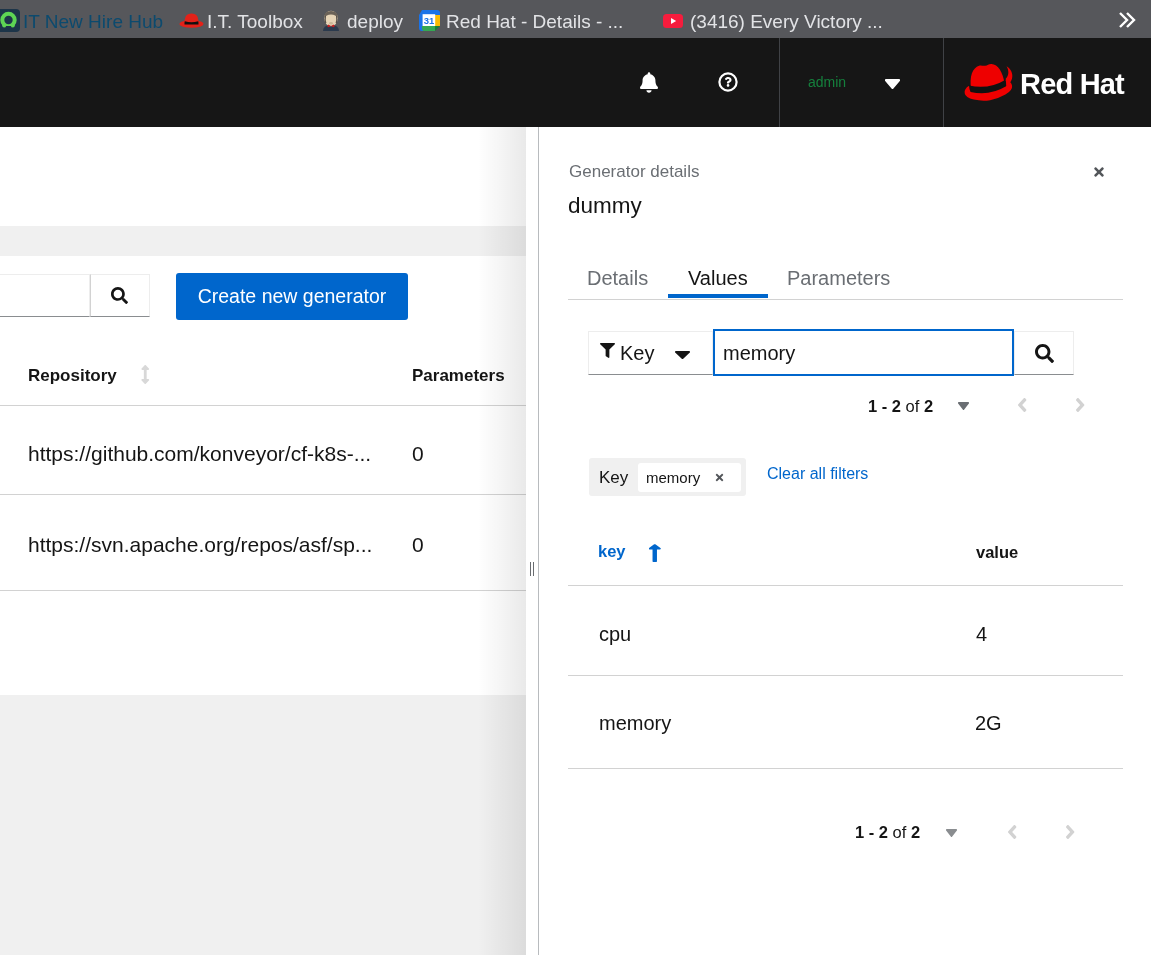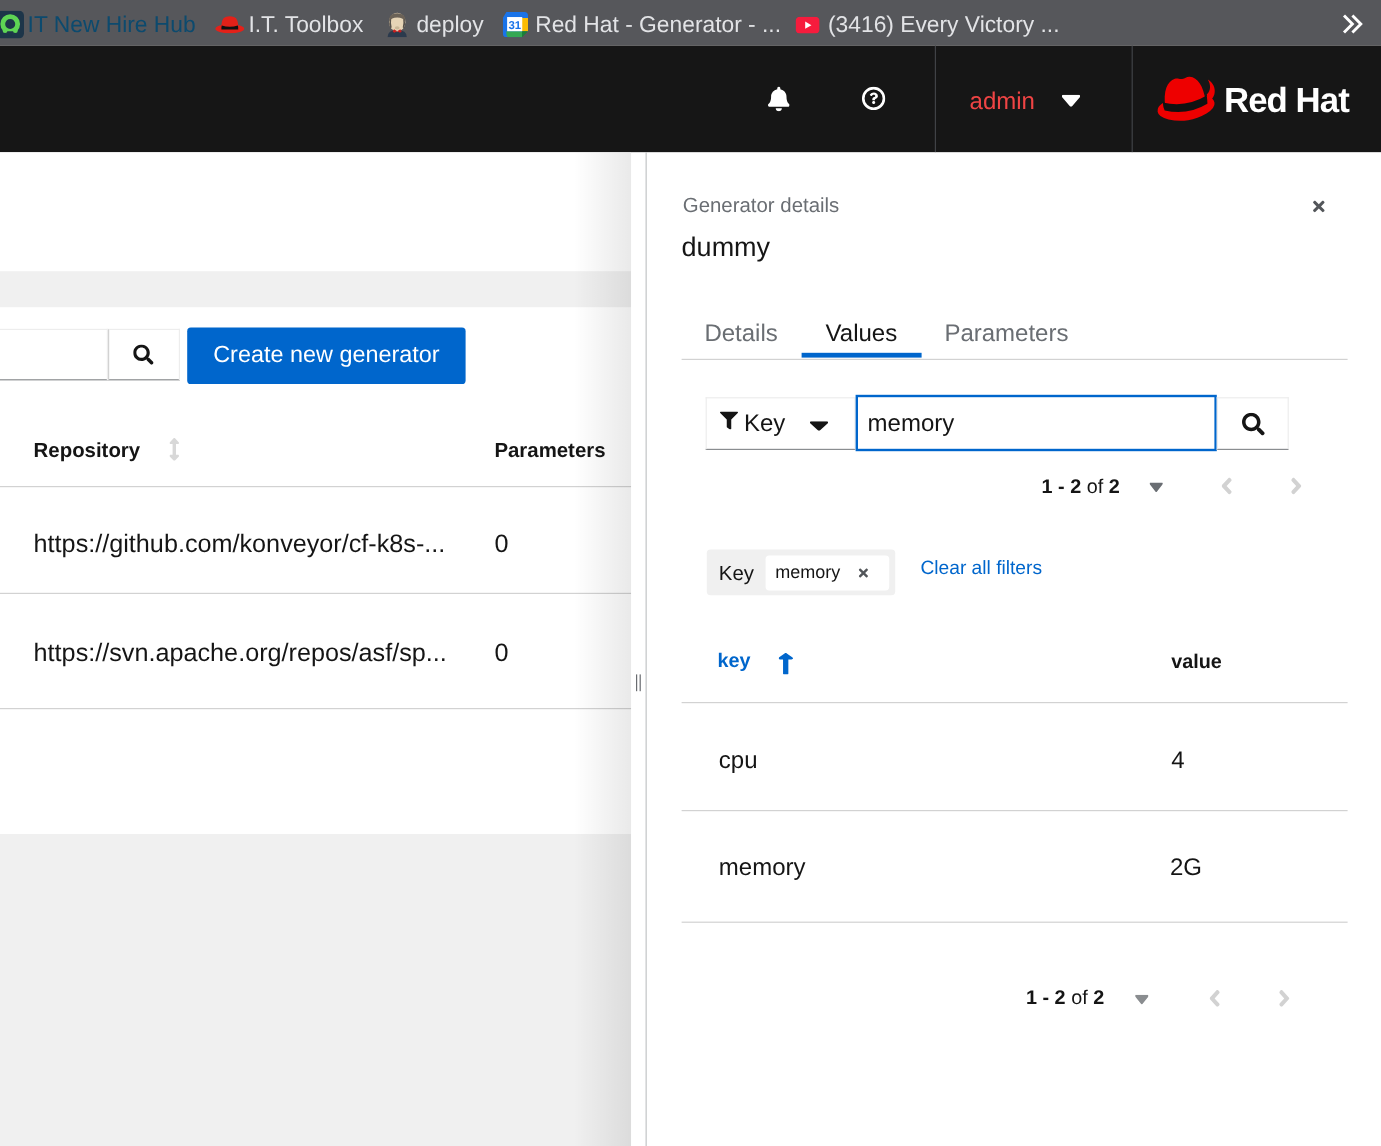--- a/index.html
+++ b/index.html
@@ -41,21 +41,21 @@
 <div class="abs" style="left:347px;top:10.5px;width:200px;font-size:19px;color:#e2e3e6;">deploy</div>
 
 <svg class="abs" style="left:419px;top:10px;" width="21" height="21" viewBox="0 0 21 21">
   <path d="M3 0 H18 Q21 0 21 3 V16 H16 V21 H3 Q0 21 0 18 V5 Z" fill="#1a73e8"></path>
   <rect x="16" y="5" width="5" height="11" fill="#fbbc04"></rect>
   <path d="M3 16 H16 V21 H5 Q3 21 3 18 Z" fill="#34a853"></path>
   <path d="M16 16 H21 L16 21 Z" fill="#188038"></path>
   <rect x="3.6" y="4.2" width="12.6" height="11.8" fill="#fff"></rect>
   <text x="10" y="13.8" font-family="Liberation Sans" font-size="9.5" font-weight="bold" fill="#1a73e8" text-anchor="middle">31</text>
 </svg>
-<div class="abs" style="left:446px;top:10.5px;width:260px;font-size:19px;color:#e2e3e6;">Red Hat - Generator - ...</div>
+<div class="abs" style="left:446px;top:10.5px;width:260px;font-size:19px;color:#e2e3e6;">Red Hat - Details - ...</div>
 
 <svg class="abs" style="left:663px;top:14px;" width="20" height="14" viewBox="0 0 20 14">
   <rect x="0" y="0" width="20" height="14" rx="3.5" fill="#f61c3d"></rect>
   <path d="M8 4 L13.2 7 L8 10 Z" fill="#fff"></path>
 </svg>
 <div class="abs" style="left:690px;top:10.5px;width:260px;font-size:19px;color:#e2e3e6;">(3416) Every Victory ...</div>
 
 <svg class="abs" style="left:1118px;top:11px;" width="18" height="18" viewBox="0 0 18 18">
   <path d="M2 2 L9 9 L2 16" fill="none" stroke="#fff" stroke-width="2.4"></path>
   <path d="M9 2 L16 9 L9 16" fill="none" stroke="#fff" stroke-width="2.4"></path>
@@ -69,21 +69,21 @@
   <path fill="#fff" d="M224 512c35.32 0 63.97-28.65 63.97-64H160.03c0 35.35 28.65 64 63.97 64zm215.39-149.71c-19.32-20.76-55.47-51.99-55.47-154.29 0-77.7-54.48-139.9-127.94-155.16V32c0-17.67-14.32-32-31.98-32s-31.98 14.33-31.98 32v20.84C118.56 68.1 64.08 130.3 64.08 208c0 102.3-36.15 133.53-55.47 154.29-6 6.45-8.66 14.16-8.61 21.71.11 16.4 12.98 32 32.1 32h383.8c19.12 0 32-15.6 32.1-32 .05-7.55-2.61-15.27-8.61-21.71z"></path>
 </svg>
 
 <svg class="abs" style="left:718px;top:72px;" width="20" height="20" viewBox="0 0 20 20">
   <circle cx="10" cy="10" r="8.6" fill="none" stroke="#fff" stroke-width="2.2"></circle>
   <g transform="translate(6.4,5) scale(0.0190)">
     <path fill="#fff" d="M202.021 0C122.202 0 70.503 32.703 29.914 91.026c-7.363 10.58-5.093 25.086 5.178 32.874l43.138 32.709c10.373 7.865 25.132 6.026 33.253-4.148 25.049-31.381 43.63-49.449 82.757-49.449 30.764 0 68.816 19.799 68.816 49.631 0 22.552-18.617 34.134-48.993 51.164-35.423 19.86-82.299 44.576-82.299 106.405V320c0 13.255 10.745 24 24 24h72.471c13.255 0 24-10.745 24-24v-5.773c0-42.86 125.268-44.645 125.268-160.627C377.504 66.256 286.902 0 202.021 0zM192 373.459c-38.196 0-69.271 31.075-69.271 69.271 0 38.195 31.075 69.27 69.271 69.27s69.271-31.075 69.271-69.271-31.075-69.27-69.271-69.27z"></path>
   </g>
 </svg>
 
-<div class="abs" style="left:808px;top:74px;font-size:20px;color:#ef4444;">admin</div>
+<div class="abs" style="left:808px;top:74px;font-size:14px;color:#15803d;">admin</div>
 <svg class="abs" style="left:885px;top:79px;" width="15" height="10" viewBox="14 192 292 168" preserveAspectRatio="none">
   <path fill="#fff" d="M31.3 192h257.3c17.8 0 26.7 21.5 14.1 34.1L174.1 354.8c-7.8 7.8-20.5 7.8-28.3 0L17.2 226.1C4.6 213.5 13.5 192 31.3 192z"></path>
 </svg>
 
 <svg class="abs" style="left:962px;top:61px;" width="53" height="42" viewBox="0 0 53 42">
   <g transform="rotate(-9 26 26)">
     <path d="M9 26 C9 12 14 4.5 20.5 3.5 C23 3.1 24 4.6 26.5 4.6 C29 4.6 30.5 3.2 33 3.8 C39.5 5.4 43 13 43 26 Z" fill="#e00"></path>
     <path d="M7.5 21.5 Q26 29 44.5 21.5 L44.5 30 Q26 37 7.5 30 Z" fill="#111"></path>
     <path d="M2 28.5 Q2 24 7.5 21.8 Q7 26 8 28.2 Q26 35.5 44 28.2 Q45 26 44.5 21.8 Q50 24 50 28.5 Q50 33 42 36.2 Q34 39.3 26 39.3 Q18 39.3 10 36.2 Q2 33 2 28.5 Z" fill="#e00"></path>
     <path d="M44.8 20.5 C48.5 18.5 49.5 13 47.5 8.5 C51.5 11.5 53 17 51 21.5 C49.5 24.8 47 26.5 44.5 27.2 Z" fill="#e00"></path>
@@ -94,21 +94,21 @@
 <div class="abs" style="left:0;top:127px;width:526px;height:828px;background:#f0f0f0;"></div>
 <div class="abs" style="left:0;top:127px;width:526px;height:99px;background:#fff;"></div>
 <div class="abs" style="left:0;top:256px;width:526px;height:439px;background:#fff;"></div>
 
 <div class="abs" style="left:-20px;top:274px;width:110px;height:43px;background:#fff;border:1px solid #ededed;border-bottom:1px solid #8a8d90;"></div>
 <div class="abs" style="left:90px;top:274px;width:60px;height:43px;background:#fff;border:1px solid #ededed;border-left:1px solid #d2d2d2;border-bottom:1px solid #8a8d90;"></div>
 <svg class="abs" style="left:111px;top:287px;" width="17" height="17" viewBox="0 0 512 512">
   <path fill="#151515" d="M505 442.7L405.3 343c-4.5-4.5-10.6-7-17-7H372c27.6-35.3 44-79.7 44-128C416 93.1 322.9 0 208 0S0 93.1 0 208s93.1 208 208 208c48.3 0 92.7-16.4 128-44v16.3c0 6.4 2.5 12.5 7 17l99.7 99.7c9.4 9.4 24.6 9.4 33.9 0l28.3-28.3c9.4-9.4 9.4-24.6.1-34zM208 336c-70.7 0-128-57.2-128-128 0-70.7 57.2-128 128-128 70.7 0 128 57.2 128 128 0 70.7-57.2 128-128 128z"></path>
 </svg>
 
-<div class="abs" style="left:156px;top:273px;width:232px;height:47px;background:#0066cc;border-radius:3px;color:#fff;font-size:19.5px;line-height:47px;text-align:center;">Create new generator</div>
+<div class="abs" style="left:176px;top:273px;width:232px;height:47px;background:#0066cc;border-radius:3px;color:#fff;font-size:19.5px;line-height:47px;text-align:center;">Create new generator</div>
 
 <div class="abs" style="left:28px;top:366px;font-size:17px;font-weight:bold;color:#151515;">Repository</div>
 <svg class="abs" style="left:141px;top:365px;" width="8.5" height="19" viewBox="8 0 240 512" preserveAspectRatio="none">
   <path fill="#d8d8d8" d="M214.059 377.941H168V134.059h46.059c21.382 0 32.09-25.851 16.971-40.971L144.971 7.029c-9.373-9.373-24.569-9.373-33.941 0L24.971 93.088c-15.119 15.119-4.411 40.971 16.971 40.971H88v243.882H41.941c-21.382 0-32.09 25.851-16.971 40.971l86.059 86.059c9.373 9.373 24.569 9.373 33.941 0l86.059-86.059c15.12-15.119 4.412-40.971-16.97-40.971z"></path>
 </svg>
 <div class="abs" style="left:412px;top:366px;font-size:17px;font-weight:bold;color:#151515;">Parameters</div>
 
 <div class="abs" style="left:0;top:405px;width:526px;height:1px;background:#d2d2d2;"></div>
 <div class="abs" style="left:28px;top:442px;font-size:21px;color:#151515;">https://github.com/konveyor/cf-k8s-...</div>
 <div class="abs" style="left:412px;top:442px;font-size:21px;color:#151515;">0</div>

